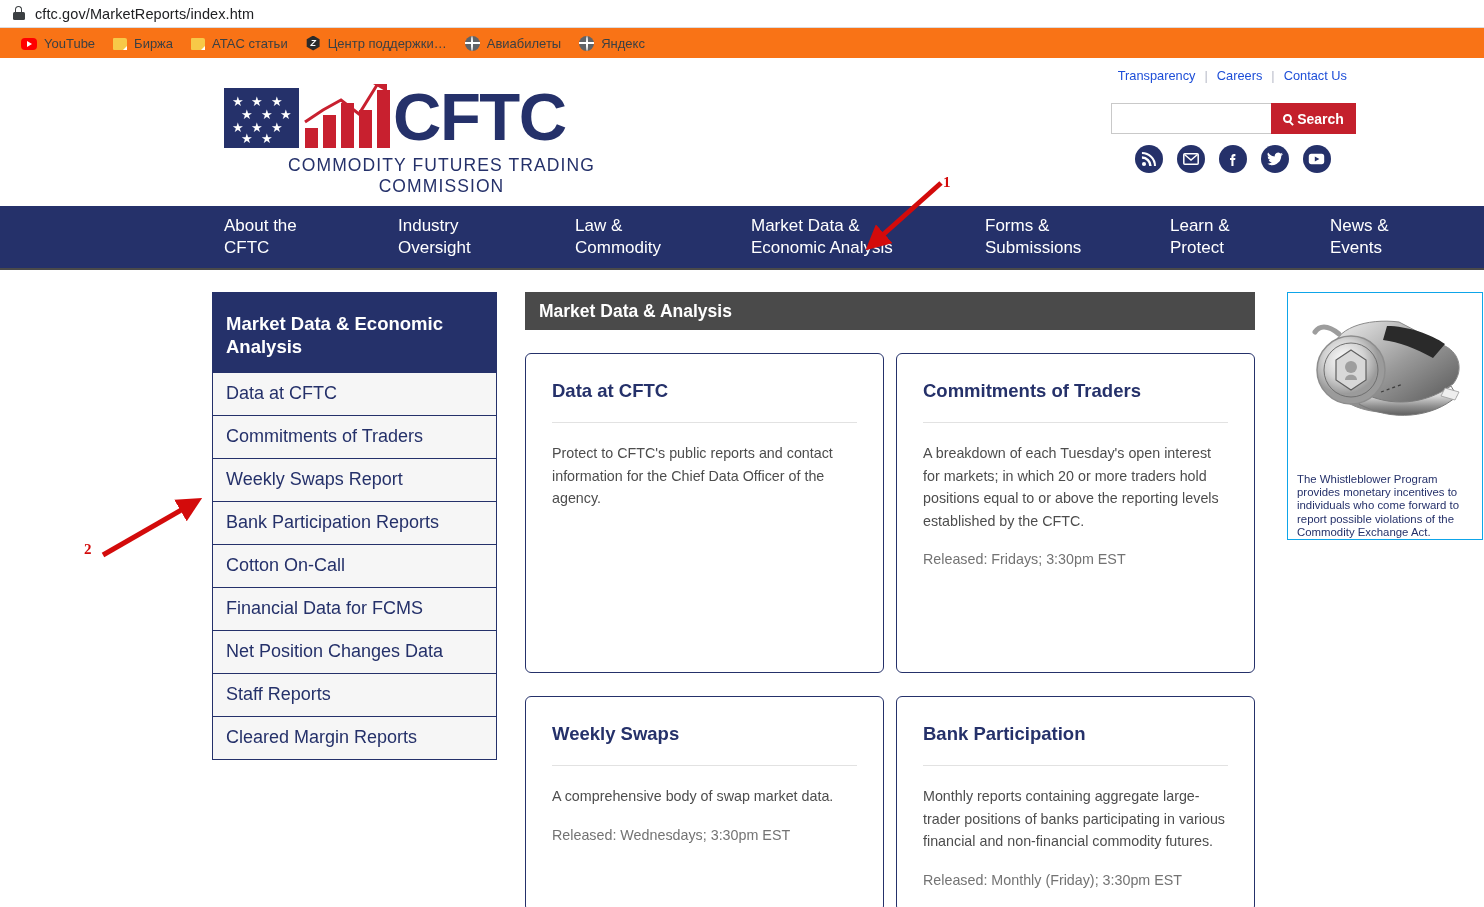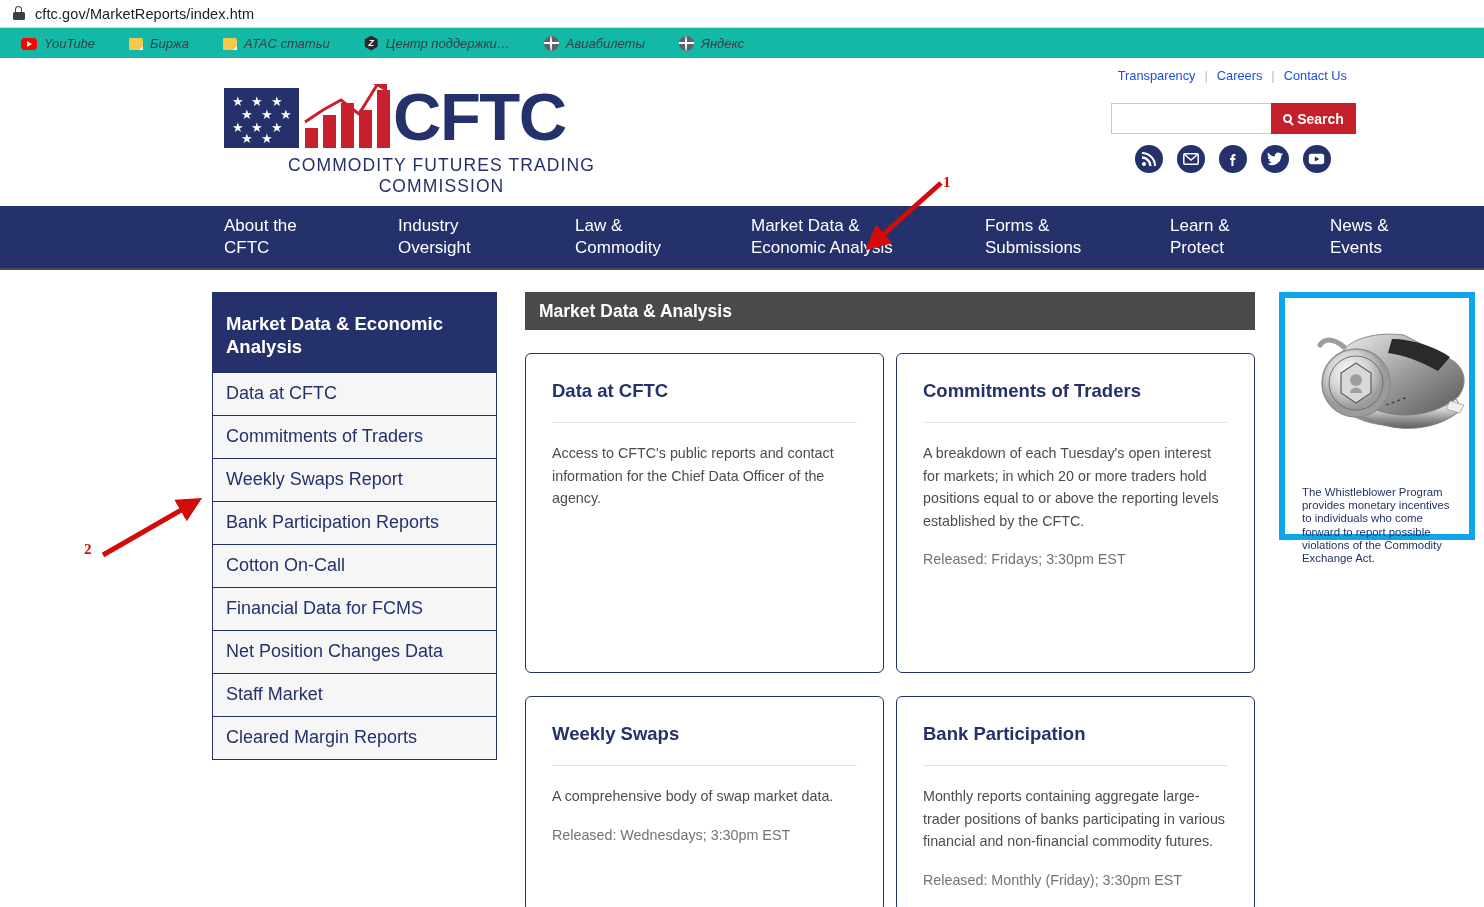--- a/index.html
+++ b/index.html
@@ -8,21 +8,21 @@
     width: 1484px;
     height: 907px;
     overflow: hidden;
     background: #ffffff;
     font-family: "Liberation Sans", sans-serif;
   }
 
   
   #browser-chrome {
     width: 1484px;
-    background: #14b8a6;
+    background: #f97316;
   }
 
   #url-bar {
     height: 28px;
     display: flex;
     align-items: center;
     padding-left: 12px;
     background: #ffffff;
     border-bottom: 1px solid #dadce0;
   }
@@ -51,22 +51,21 @@
     font-size: 14.5px;
     color: #202124;
     letter-spacing: 0.1px;
   }
 
   #bookmark-bar {
     height: 30px;
     display: flex;
     align-items: center;
     padding-left: 12px;
-    gap: 16px;
-    font-style: italic;
+    gap: 0px;
   }
   .bookmark {
     display: flex;
     align-items: center;
     height: 24px;
     padding: 0 9px;
     border-radius: 4px;
     cursor: default;
   }
   .bookmark .bm-label {
@@ -384,24 +383,24 @@
     font-size: 14.3px;
     line-height: 22.5px;
     color: #737373;
     margin-top: 16px;
   }
 
   
   #wb-widget {
     width: 196px;
     flex: none;
-    margin-left: 24px;
-    border: 6px solid #0ea5e9;
+    margin-left: 32px;
+    border: 1px solid #0ea5e9;
     background: #ffffff;
-    padding: 15px;
+    padding: 7px;
     height: 248px;
   }
   #wb-image {
     width: 182px; height: 170px;
     position: relative;
     overflow: hidden;
   }
   #wb-caption {
     font-size: 11.4px;
     line-height: 13.2px;
@@ -604,35 +603,35 @@
       <div class="sidebar-item">
         <span>Cotton On-Call</span>
       </div>
       <div class="sidebar-item">
         <span>Financial Data for FCMS</span>
       </div>
       <div class="sidebar-item">
         <span>Net Position Changes Data</span>
       </div>
       <div class="sidebar-item">
-        <span>Staff Market</span>
+        <span>Staff Reports</span>
       </div>
       <div class="sidebar-item">
         <span>Cleared Margin Reports</span>
       </div>
     </div>
 
     <div id="main-col">
       <div id="main-title-bar">Market Data &amp; Analysis</div>
 
       <div class="card-row">
         <div class="card">
           <div class="card-title">Data at CFTC</div>
           <div class="card-rule"></div>
-          <div class="card-body">Access to CFTC's public reports and contact information for the Chief Data Officer of the agency.</div>
+          <div class="card-body">Protect to CFTC's public reports and contact information for the Chief Data Officer of the agency.</div>
         </div>
         <div class="card">
           <div class="card-title">Commitments of Traders</div>
           <div class="card-rule"></div>
           <div class="card-body">A breakdown of each Tuesday's open interest for markets; in which 20 or more traders hold positions equal to or above the reporting levels established by the CFTC.</div>
           <div class="card-released">Released: Fridays; 3:30pm EST</div>
         </div>
       </div>
 
       <div class="card-row">

